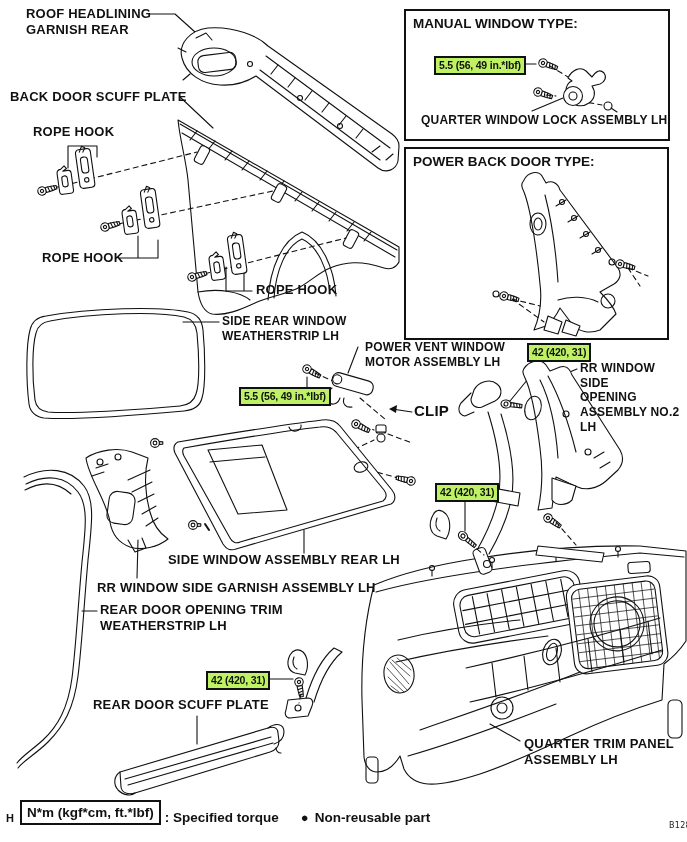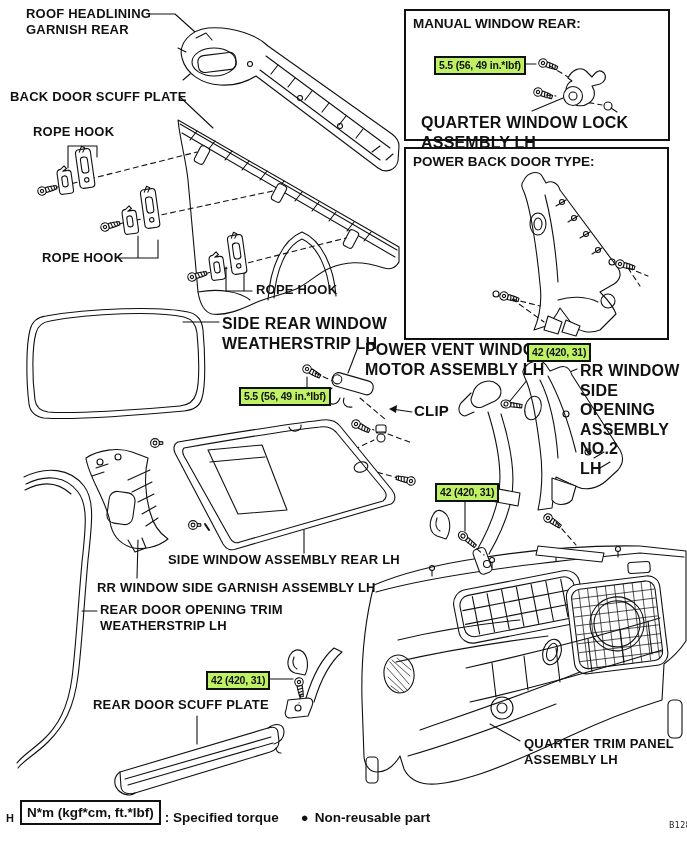--- a/index.html
+++ b/index.html
@@ -3,21 +3,21 @@
 <meta charset="utf-8">
 <style>
   :root { --ink:#111111; --bg:#ffffff; }
   html,body { margin:0; padding:0; }
   body { width:687px; height:842px; background:var(--bg); position:relative; overflow:hidden;
          font-family:"Liberation Sans", sans-serif; }
   #stage { position:absolute; left:0; top:0; width:687px; height:842px; }
   svg.art { position:absolute; left:0; top:0; z-index:1; }
   .label { position:absolute; z-index:3; font:700 13px/1.22 "Liberation Sans",sans-serif;
            color:var(--ink); white-space:pre-line; letter-spacing:.2px; }
-  .label.small { font-size:16px; }
+  .label.small { font-size:12px; }
   .label.big { font-size:15px; }
   .torque { position:absolute; z-index:4; font:700 10.5px/1 "Liberation Sans",sans-serif;
             color:var(--ink); border:2px solid var(--ink); background:#bef264; padding:2px 3px;
             white-space:nowrap; letter-spacing:-0.2px; }
   .inset { position:absolute; z-index:2; border:2px solid var(--ink); background:transparent; }
   .inset-title { position:absolute; left:7px; top:5px; font:700 13.5px "Liberation Sans",sans-serif;
                  color:var(--ink); white-space:nowrap; }
   .legend { position:absolute; left:20px; top:800px; z-index:4; display:flex; align-items:flex-end;
             font:700 13.5px "Liberation Sans",sans-serif; color:var(--ink); }
   .legend .unitbox { border:2px solid var(--ink); padding:3px 5px; background:#fff; }
@@ -303,21 +303,21 @@
       <use href="#screw" transform="translate(504,296) rotate(15)"></use>
       <circle cx="496" cy="294" r="3"></circle>
       <use href="#screw" transform="translate(620,264) rotate(15)"></use>
       <circle cx="612" cy="262" r="3"></circle>
       <path stroke-dasharray="5 4" d="M512,299 L540,306 M512,299 L544,322 M628,268 L648,276 M628,268 L640,286"></path>
     </g>
   </g>
 </svg>
 
 <div class="inset" style="left:404px;top:9px;width:262px;height:128px;">
-  <div class="inset-title">MANUAL WINDOW REAR:</div>
+  <div class="inset-title">MANUAL WINDOW TYPE:</div>
 </div>
 <div class="inset" style="left:404px;top:147px;width:261px;height:189px;">
   <div class="inset-title">POWER BACK DOOR TYPE:</div>
 </div>
 
 <div class="label" style="left:26px;top:6px;">ROOF HEADLINING
 GARNISH REAR</div>
 <div class="label" style="left:10px;top:89px;">BACK DOOR SCUFF PLATE</div>
 <div class="label" style="left:33px;top:124px;">ROPE HOOK</div>
 <div class="label" style="left:42px;top:250px;">ROPE HOOK</div>

